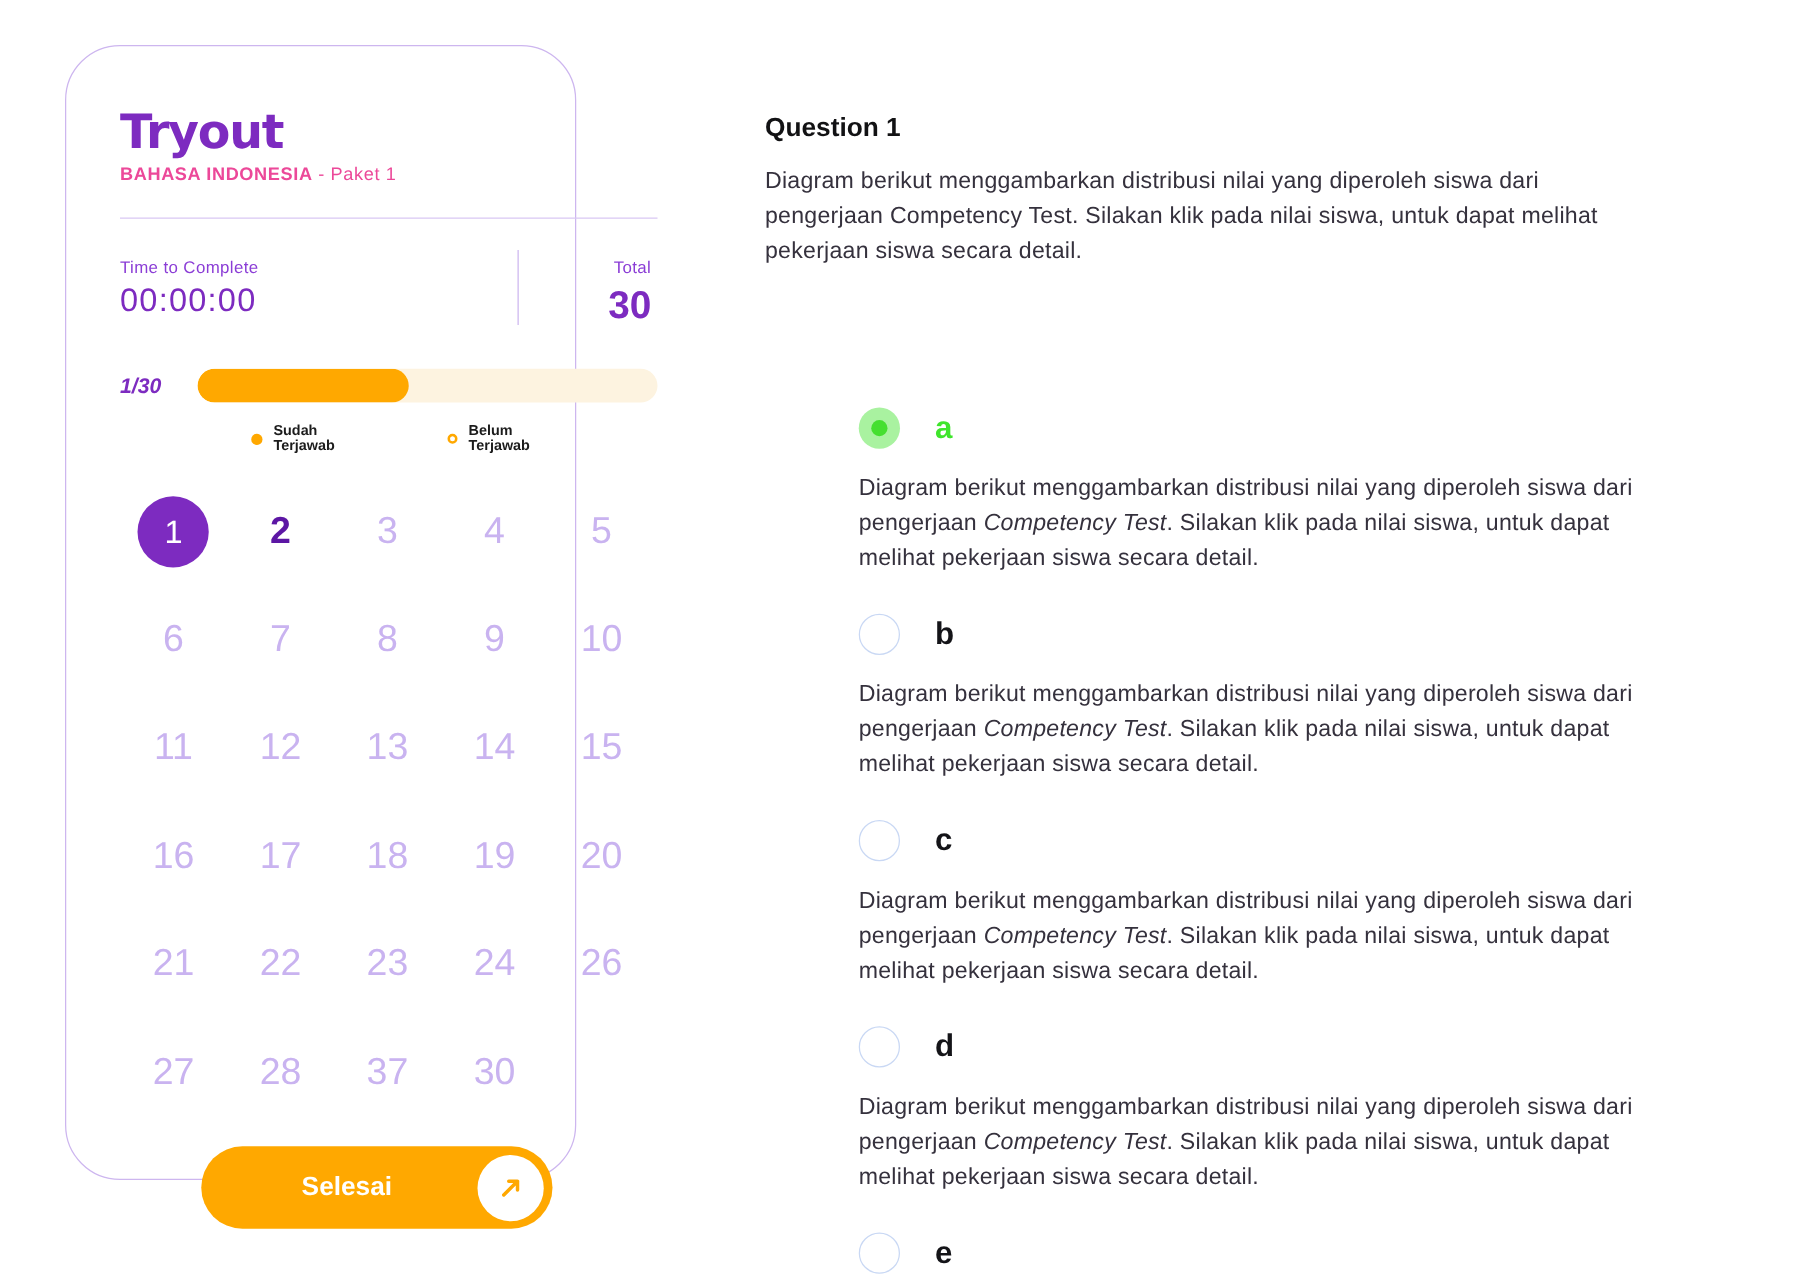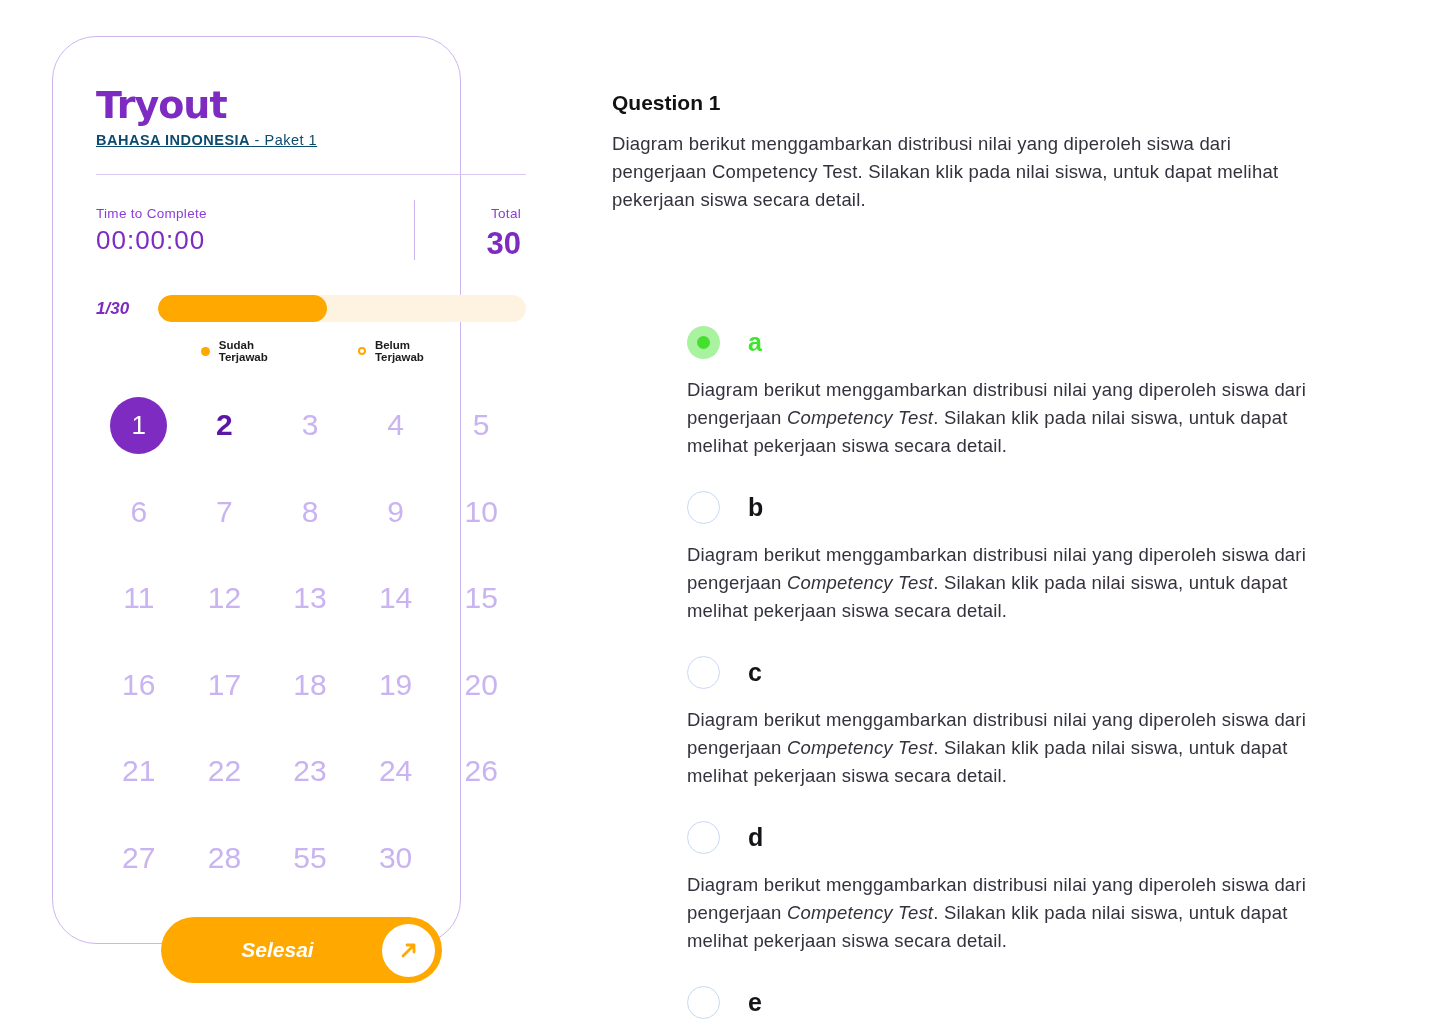--- a/index.html
+++ b/index.html
@@ -21,21 +21,21 @@
   *{margin:0;padding:0;box-sizing:border-box;}
   html,body{width:1440px;height:1024px;overflow:hidden;background:#ffffff;
     font-family:"Liberation Sans", sans-serif;}
   .abs{position:absolute;}
 
   
   .card{left:52px;top:36px;width:409px;height:908px;border:1px solid var(--card-border);
     border-radius:44px;background:#fff;}
   .logo{left:43px;top:46px;font-family:"DejaVu Sans",sans-serif;font-weight:800;
     font-size:38px;color:var(--purple);letter-spacing:-1px;}
-  .subject-line{left:43px;top:95px;font-size:14.5px;color:#0c4a6e;letter-spacing:.5px;text-decoration:underline;}
+  .subject-line{left:43px;top:95px;font-size:14.5px;color:#ec4899;letter-spacing:.5px;}
   .subject-line b{font-weight:700;}
   .divider-h{left:43px;top:137px;width:430px;height:1px;background:var(--divider);}
 
   .time-label{left:43px;top:169px;font-size:13.5px;color:var(--purple-label);letter-spacing:.3px;}
   .time-value{left:43px;top:188px;font-size:26px;font-weight:400;color:var(--purple);letter-spacing:1px;text-align:right;}
   .divider-v{left:361px;top:163px;width:1px;height:60px;background:var(--card-border);}
   .total-box{left:368px;top:169px;width:100px;text-align:right;}
   .total-label{font-size:13.5px;color:var(--purple-label);letter-spacing:.3px;}
   .total-value{font-size:31px;font-weight:800;color:var(--purple);margin-top:5px;}
 
@@ -54,21 +54,21 @@
     background:none;border:none;font-family:"Liberation Sans",sans-serif;
     font-size:30px;font-weight:300;color:var(--lavender);cursor:pointer;}
   .num .pill{display:flex;align-items:center;justify-content:center;}
   .num.current .pill{width:57px;height:57px;border-radius:50%;background:var(--purple);
     color:#fff;font-size:26px;font-weight:400;}
   .num.answered{color:var(--purple-deep);font-weight:800;}
 
   .finish-btn{left:108px;top:880px;width:281px;height:66px;border:none;border-radius:33px;
     background:var(--orange);display:flex;align-items:center;cursor:pointer;z-index:2;}
   .finish-label{flex:1;text-align:center;color:#fff;font-size:21px;font-weight:700;
-    font-family:"Liberation Sans",sans-serif;padding-left:12px;font-style:italic;}
+    font-family:"Liberation Sans",sans-serif;padding-left:12px;}
   .finish-circle{width:53px;height:53px;border-radius:50%;background:#fff;margin-right:7px;
     display:flex;align-items:center;justify-content:center;}
 
   
   .q-title{left:612px;top:91px;font-size:21px;font-weight:700;color:var(--ink);}
   .q-text{left:612px;top:130px;width:688px;font-size:18.5px;line-height:28px;
     color:var(--text);letter-spacing:.2px;}
 
   .options{left:687px;top:326px;width:625px;}
   .option{margin-bottom:31px;}
@@ -226,21 +226,21 @@
 
   <button class="num default">
     <span class="pill">27</span>
   </button>
 
   <button class="num default">
     <span class="pill">28</span>
   </button>
 
   <button class="num default">
-    <span class="pill">55</span>
+    <span class="pill">37</span>
   </button>
 
   <button class="num default">
     <span class="pill">30</span>
   </button>
 </div>
 
   <button class="abs finish-btn">
     <span class="finish-label">Selesai</span>
     <span class="finish-circle">

